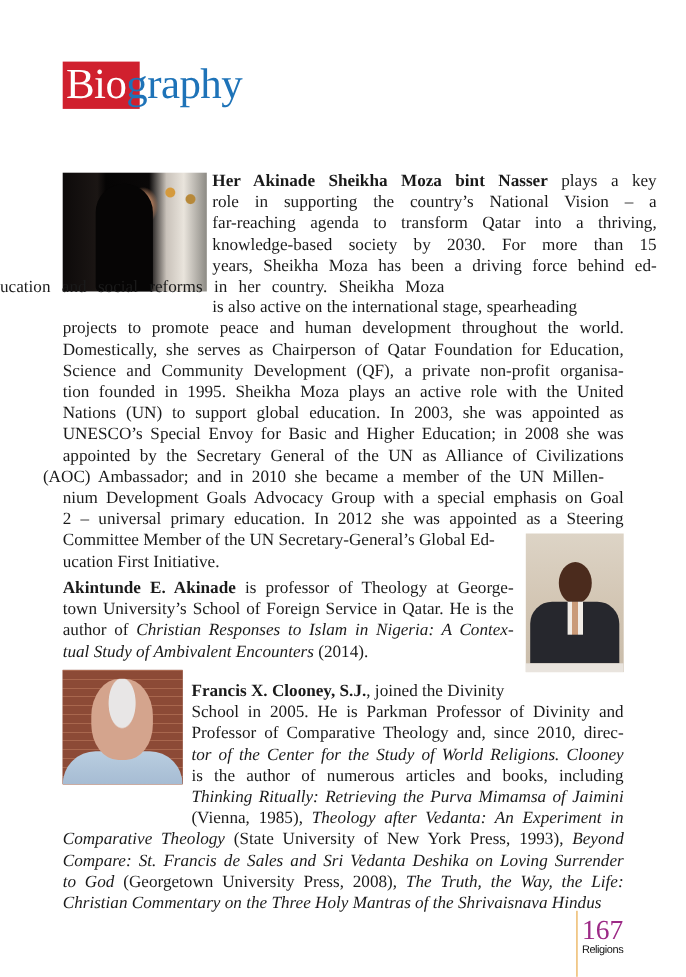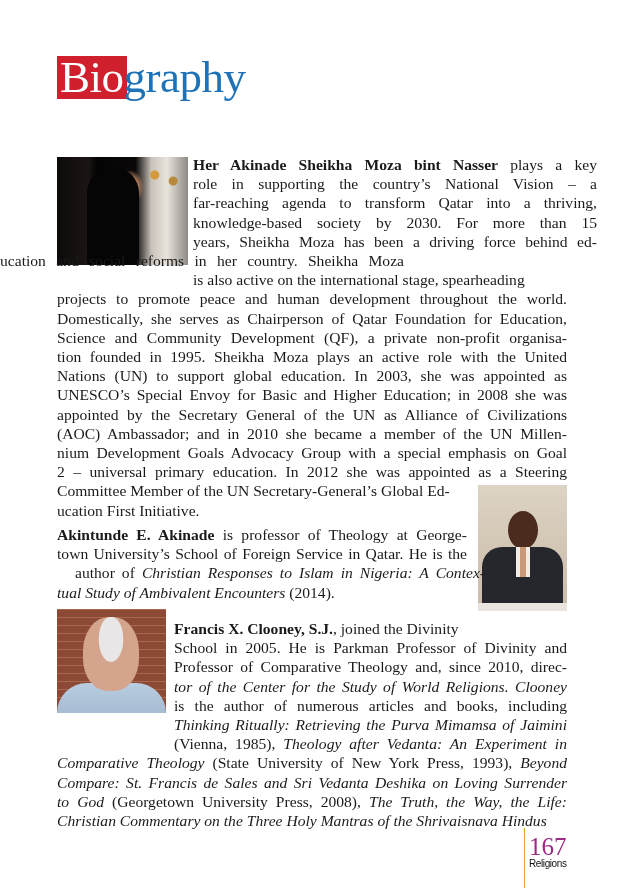--- a/index.html
+++ b/index.html
@@ -1,18 +1,18 @@
 <!DOCTYPE html>
 <html><head>
 <meta charset="utf-8">
 <style>
   html, body { margin: 0; padding: 0; background: #ffffff; }
   body { width: 624px; height: 888px; position: relative; overflow: hidden;
          font-family: "Liberation Serif", "DejaVu Serif", serif; color: #1a1a1a; }
-  .heading { position: absolute; left: 57px; top: 52px; height: 50px; font-size: 45px;
+  .heading { position: absolute; left: 57px; top: 52px; height: 50px; font-size: 39px;
              line-height: 50px; letter-spacing: -0.5px; }
   .heading .red-box { position: absolute; left: 0; top: 4px; width: 70px; height: 43px; background: #d0202e; }
   .heading .t1 { position: relative; color: #ffffff; padding-left: 3px; }
   .heading .t2 { position: relative; color: #1e73b8; }
   .photo { position: absolute; overflow: hidden; }
   .p-moza { left: 57px; top: 157px; width: 131px; height: 108px;
     background:
       radial-gradient(ellipse 14px 17px at 73px 30px, #c99a7e 0%, #a77658 60%, transparent 100%),
       linear-gradient(90deg, #0d0a0a 0%, #1b1614 24%, #050404 30%, #0a0808 60%, #c9c2ba 72%, #e9e4dc 84%, #8c8a84 100%);
   }
@@ -84,30 +84,30 @@
     <span class="line" style="margin-left: 193px; width: 404px;"><span>years, Sheikha Moza has been a driving force behind ed-</span></span>
     <span class="line" style="width: 404px;"><span>ucation and social reforms in her country. Sheikha Moza</span></span>
     <span class="line last" style="margin-left: 193px; width: 404px;"><span>is also active on the international stage, spearheading</span></span>
     <span class="line" style="margin-left: 57px; width: 510px;"><span>projects to promote peace and human development throughout the world.</span></span>
     <span class="line" style="margin-left: 57px; width: 510px;"><span>Domestically, she serves as Chairperson of Qatar Foundation for Education,</span></span>
     <span class="line" style="margin-left: 57px; width: 510px;"><span>Science and Community Development (QF), a private non-profit organisa-</span></span>
     <span class="line" style="margin-left: 57px; width: 510px;"><span>tion founded in 1995.   Sheikha Moza plays an active role with the United</span></span>
     <span class="line" style="margin-left: 57px; width: 510px;"><span>Nations (UN) to support global education. In 2003, she was appointed as</span></span>
     <span class="line" style="margin-left: 57px; width: 510px;"><span>UNESCO’s Special Envoy for Basic and Higher Education; in 2008 she was</span></span>
     <span class="line" style="margin-left: 57px; width: 510px;"><span>appointed by the Secretary General of the UN as Alliance of Civilizations</span></span>
-    <span class="line" style="margin-left: 57px; width: 510px;"><span>(AOC) Ambassador; and in 2010 she became a member of the UN Millen-</span></span>
+    <span class="line" style="margin-left: 39px; width: 510px;"><span>(AOC) Ambassador; and in 2010 she became a member of the UN Millen-</span></span>
     <span class="line" style="margin-left: 57px; width: 510px;"><span>nium Development Goals Advocacy Group with a special emphasis on Goal</span></span>
     <span class="line" style="margin-left: 57px; width: 510px;"><span>2 – universal primary education. In 2012 she was appointed as a Steering</span></span>
     <span class="line last" style="margin-left: 57px; width: 410px;"><span>Committee Member of the UN Secretary-General’s Global Ed-</span></span>
     <span class="line last" style="margin-left: 57px; width: 410px;"><span>ucation First Initiative.</span></span>
   </div>
 <div id="bio-1" class="text" style="left: 0px; top: 525px;">
     <span class="line" style="margin-left: 57px; width: 410px;"><b>Akintunde E. Akinade</b><span> is professor of Theology at George-</span></span>
     <span class="line" style="margin-left: 57px; width: 410px;"><span>town University’s School of Foreign Service in Qatar. He is the</span></span>
-    <span class="line" style="margin-left: 75px; width: 410px;"><span>author of </span><i>Christian Responses to Islam in Nigeria: A Contex-</i></span>
+    <span class="line" style="margin-left: 57px; width: 410px;"><span>author of </span><i>Christian Responses to Islam in Nigeria: A Contex-</i></span>
     <span class="line last" style="margin-left: 57px; width: 410px;"><i>tual Study of Ambivalent Encounters</i><span> (2014).</span></span>
   </div>
 <div id="bio-2" class="text" style="left: 0px; top: 619px;">
     <span class="line last" style="margin-left: 174px; width: 293px;"><b>Francis X. Clooney, S.J.</b><span>, joined the Divinity</span></span>
     <span class="line" style="margin-left: 174px; width: 393px;"><span>School in 2005. He is Parkman Professor of Divinity and</span></span>
     <span class="line" style="margin-left: 174px; width: 393px;"><span>Professor of Comparative Theology and, since 2010, direc-</span></span>
     <span class="line" style="margin-left: 174px; width: 393px; font-style: italic;"><span>tor of the Center for the Study of World Religions. Clooney</span></span>
     <span class="line" style="margin-left: 174px; width: 393px;"><span>is the author of numerous articles and books, including</span></span>
     <span class="line" style="margin-left: 174px; width: 393px;"><i>Thinking Ritually: Retrieving the Purva Mimamsa of Jaimini</i></span>
     <span class="line" style="margin-left: 174px; width: 393px;"><span>(Vienna, 1985), </span><i>Theology after Vedanta: An Experiment in</i></span>

